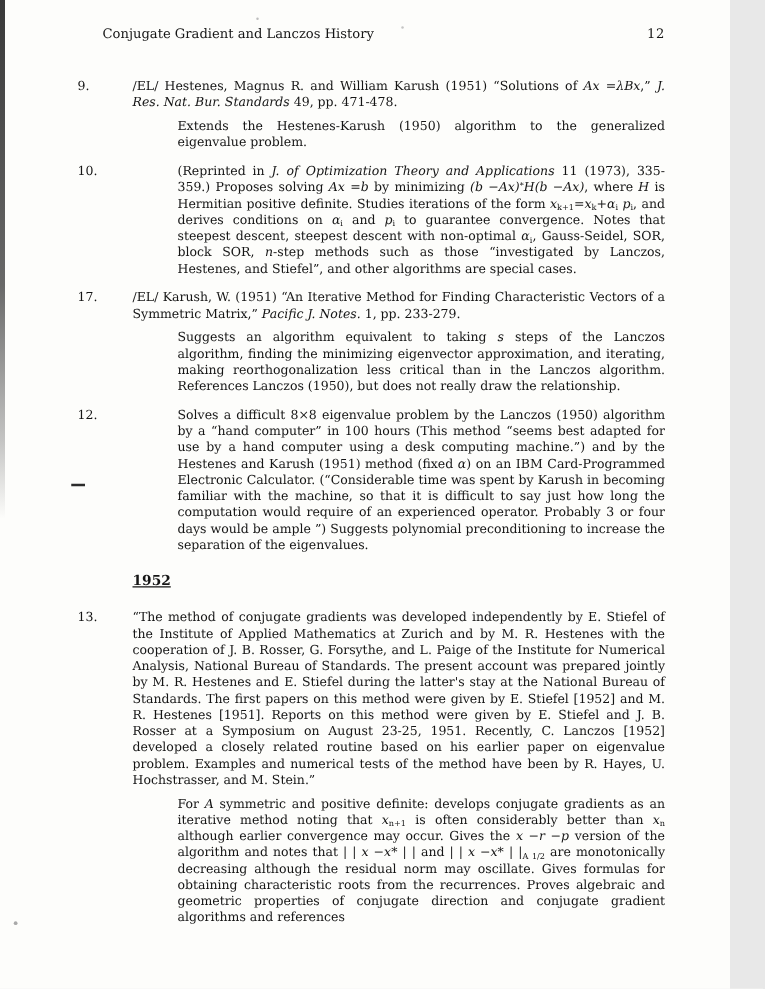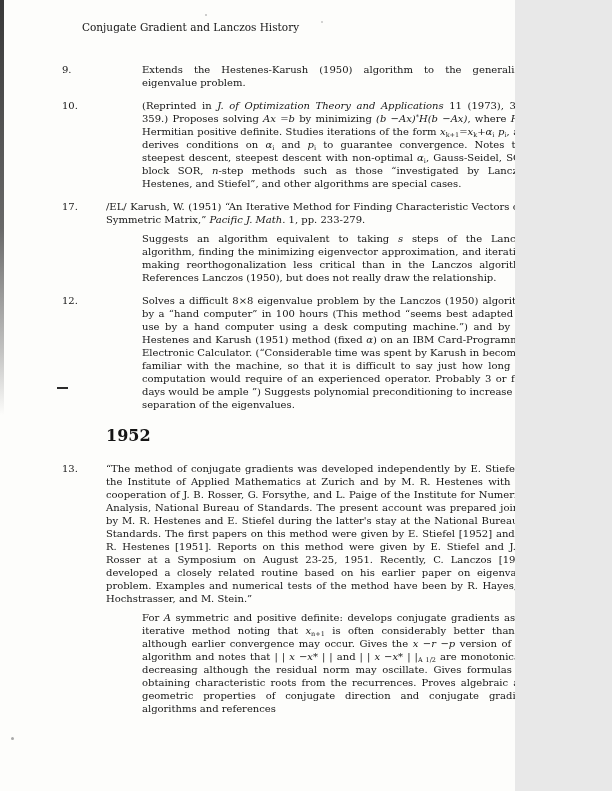--- a/index.html
+++ b/index.html
@@ -3,21 +3,21 @@
 <meta charset="utf-8">
 <style>
   html, body { margin: 0; padding: 0; }
   body {
     width: 612px; height: 791px;
     background: #e8e8e8;
     font-family: "DejaVu Serif", serif;
   }
   .page {
     position: relative;
-    width: 515px; height: 791px;
+    width: 584px; height: 791px;
     background: #fdfdfb;
     color: #151515;
     overflow: hidden;
   }
   
   .edge-band {
     position: absolute; left: 0; top: 0; width: 4px; height: 415px;
     background: linear-gradient(to bottom,
       rgba(35,35,35,0.9) 0%, rgba(55,55,55,0.75) 55%,
       rgba(90,90,90,0.35) 85%, rgba(120,120,120,0) 100%);
@@ -50,22 +50,23 @@
     margin: 0 0 6px 0;
     font-size: 10px; line-height: 13px;
     text-align: justify;
   }
   .note:last-child { margin-bottom: 0; margin-left: 36px; }
   .it { font-style: italic; }
   sub, sup { font-size: 6.5px; line-height: 0; }
   sub { vertical-align: -2px; }
   sup { vertical-align: 3px; }
   .year {
-    font-size: 16px; font-weight: bold;
+    font-size: 11px; font-weight: bold;
     margin: 15px 0 17px 44px;
+    text-decoration: underline;
   }
 </style>
 </head>
 <body>
 
 <div class="page">
   <div class="edge-band"></div>
   <div class="margin-dash"></div>
   <div class="speck s1"></div>
   <div class="speck s2"></div>
@@ -73,31 +74,32 @@
 
   <header class="running-head">
     <span>Conjugate Gradient and Lanczos History</span>
     <span class="pagenum">12</span>
   </header>
 
   <main class="content">
 
     <section class="entry">
       <div class="num">9.</div>
+      <p class="ref"><span>/EL/ Hestenes, Magnus R. and William Karush  (1951)  “Solutions of </span><span class="it">Ax =λBx</span><span>,” </span><span class="it">J. Res. Nat. Bur. Standards</span><span> 49, pp. 471-478.</span></p>
       <p class="note"><span>Extends the Hestenes-Karush (1950) algorithm to the generalized eigenvalue problem.</span></p>
     </section>
 
     <section class="entry">
       <div class="num">10.</div>
       <p class="note"><span>(Reprinted in </span><span class="it">J. of Optimization Theory and Applications</span><span> 11 (1973), 335-359.) Proposes solving </span><span class="it">Ax =b</span><span> by minimizing </span><span class="it">(b −Ax)</span><sup>*</sup><span class="it">H(b −Ax)</span><span>, where </span><span class="it">H</span><span> is Hermitian positive definite. Studies iterations of the form </span><span class="it">x</span><sub>k+1</sub><span>=</span><span class="it">x</span><sub>k</sub><span>+</span><span class="it">α</span><sub>i</sub><span class="it"> p</span><sub>i</sub><span>, and derives conditions on </span><span class="it">α</span><sub>i</sub><span> and </span><span class="it">p</span><sub>i</sub><span> to guarantee convergence. Notes that steepest descent, steepest descent with non-optimal </span><span class="it">α</span><sub>i</sub><span>, Gauss-Seidel, SOR, block SOR, </span><span class="it">n</span><span>-step methods such as those “investigated by Lanczos, Hestenes, and Stiefel”, and other algorithms are special cases.</span></p>
     </section>
 
     <section class="entry">
       <div class="num">17.</div>
-      <p class="ref"><span>/EL/ Karush, W.   (1951)  “An Iterative Method for Finding Characteristic Vectors of a Symmetric Matrix,” </span><span class="it">Pacific J. Math.</span><span> 1, pp. 233-279.</span></p>
+      <p class="ref"><span>/EL/ Karush, W.   (1951)  “An Iterative Method for Finding Characteristic Vectors of a Symmetric Matrix,” </span><span class="it">Pacific J. Notes.</span><span> 1, pp. 233-279.</span></p>
       <p class="note"><span>Suggests an algorithm equivalent to taking </span><span class="it">s</span><span> steps of the Lanczos algorithm, finding the minimizing eigenvector approximation, and iterating, making reorthogonalization less critical than in the Lanczos algorithm.  References Lanczos (1950), but does not really draw the relationship.</span></p>
     </section>
 
     <section class="entry">
       <div class="num">12.</div>
       <p class="note"><span>Solves a difficult 8×8 eigenvalue problem by the Lanczos (1950) algorithm by a “hand computer” in 100 hours (This method “seems best adapted for use by a hand computer using a desk computing machine.”) and by the Hestenes and Karush (1951) method (fixed </span><span class="it">α</span><span>) on an IBM Card-Programmed Electronic Calculator.  (“Considerable time was spent by Karush in becoming familiar with the machine, so that it is difficult to say just how long the computation would require of an experienced operator.  Probably 3 or four days would be ample ”) Suggests polynomial preconditioning to increase the separation of the eigenvalues.</span></p>
     </section>
 
     <h2 class="year">1952</h2>
 

